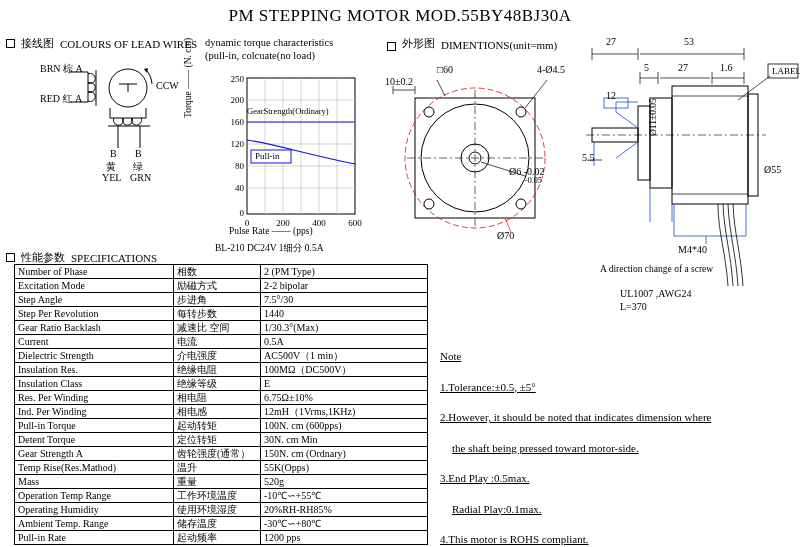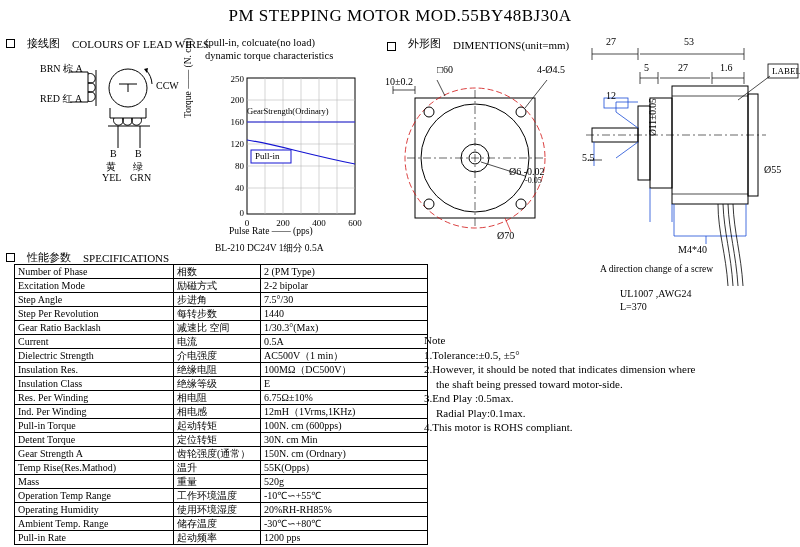--- a/index.html
+++ b/index.html
@@ -11,21 +11,21 @@
     position:relative;
     overflow:hidden;
   }
   .abs{position:absolute;}
   
   #title{
     top:6px;left:0;width:800px;text-align:center;
     font-size:17px;letter-spacing:.5px;
   }
   
-  .sect-head{font-size:11px;display:flex;align-items:center;gap:12px;}
+  .sect-head{font-size:11px;display:flex;align-items:center;gap:6px;}
   .sq{display:inline-block;width:7px;height:7px;border:1px solid #000;}
   
   #wiring{top:36px;left:6px;width:195px;height:170px;margin-left:34px;}
   #wiring .lbl{font-size:10px;position:absolute;}
   
   #chart-wrap{top:36px;left:205px;width:170px;height:215px;}
   #chart-title{font-size:10.5px;line-height:13px;}
   .axis-lbl{font-size:10px;position:absolute;}
   
   #dim{top:36px;left:385px;width:190px;height:215px;}
@@ -42,21 +42,21 @@
     border:1px solid #000;
     padding:0px 3px;
     height:13px;line-height:13px;
     white-space:nowrap;
   }
   table.spec td.c1{width:152px;}
   table.spec td.c2{width:80px;}
   table.spec td.c3{width:160px;}
   
   #notes{top:333px;left:424px;width:370px;font-size:11px;line-height:14.5px;}
-  #notes .nt{margin:0;}
+  #notes .nt{margin:16px;text-decoration:underline;}
   .ind{padding-left:12px;}
   svg{display:block;}
   .txt{font-family:"Liberation Serif", serif;}
 </style>
 </head>
 <body>
 
 <div class="abs" id="title">PM STEPPING MOTOR MOD.55BY48BJ30A</div>
 
 <div class="abs sect-head" style="top:36px;left:6px;">
@@ -98,22 +98,22 @@
   <span class="lbl" style="top:112px;left:70px;">B</span>
   <span class="lbl" style="top:112px;left:95px;">B</span>
   <span class="lbl" style="top:124px;left:66px;">黄</span>
   <span class="lbl" style="top:124px;left:93px;">绿</span>
   <span class="lbl" style="top:136px;left:62px;">YEL</span>
   <span class="lbl" style="top:136px;left:90px;">GRN</span>
 </div>
 
 <div class="abs" id="chart-wrap">
   <div id="chart-title">
+    <div>dynamic torque characteristics</div>
     <div>(pull-in, colcuate(no load)</div>
-    <div>dynamic torque characteristics</div>
   </div>
   <svg width="170" height="175" viewBox="0 0 170 175" style="margin-top:2px;">
 
     <rect x="42" y="14" width="108" height="136" fill="#fff" stroke="#000" stroke-width="1"></rect>
 
     <g stroke="#bbbbbb" stroke-width="0.6">
       <line x1="42" y1="36" x2="150" y2="36"></line>
       <line x1="42" y1="58" x2="150" y2="58"></line>
       <line x1="42" y1="80" x2="150" y2="80"></line>
       <line x1="42" y1="102" x2="150" y2="102"></line>

